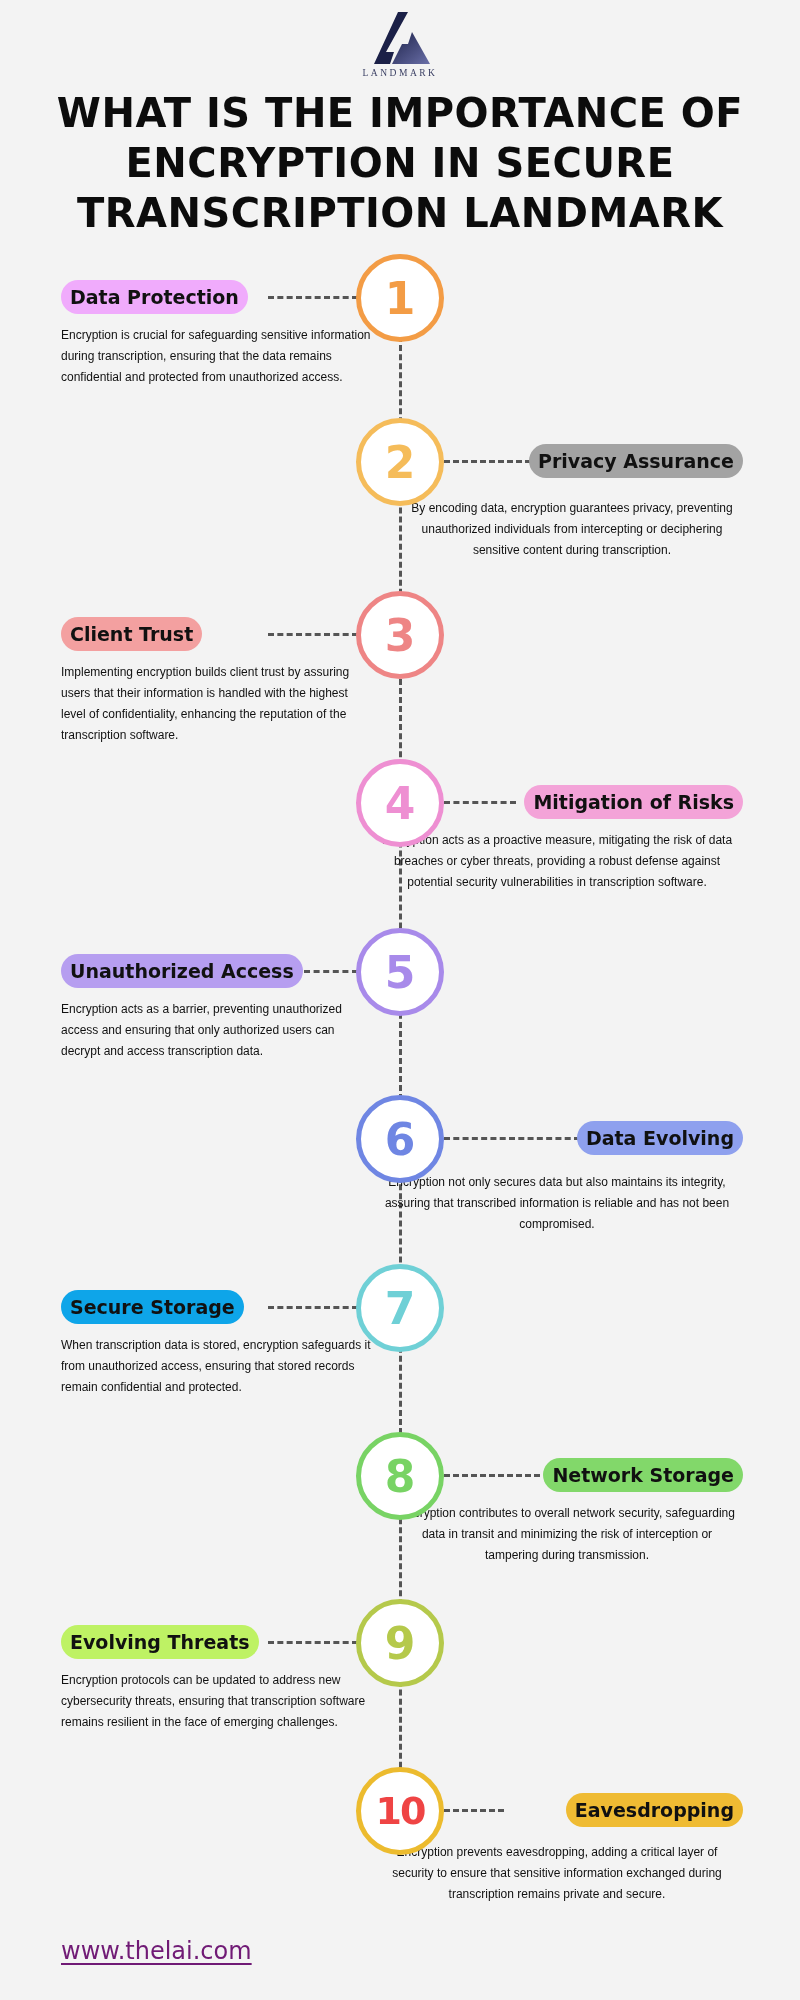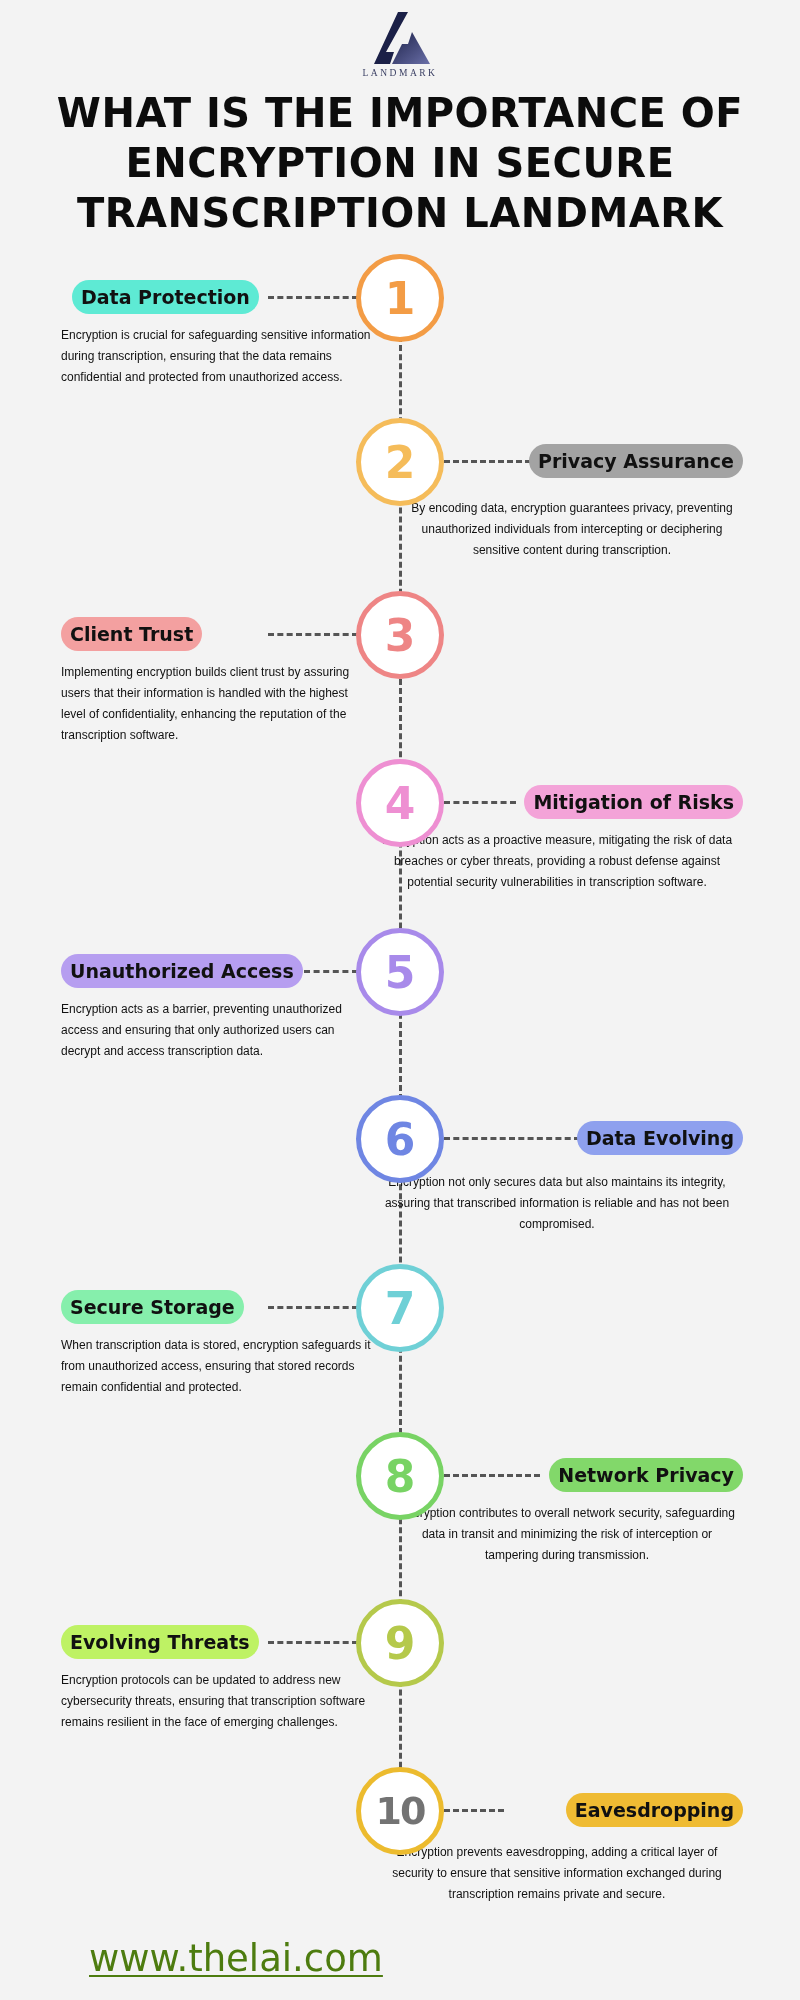--- a/index.html
+++ b/index.html
@@ -23,22 +23,22 @@
             font-family: "DejaVu Sans", sans-serif; font-weight: 900; font-size: 44px; z-index: 2; }
   .circle.two-digit { font-size: 38px; letter-spacing: -2px; }
   .connector { position: absolute; top: -1px; height: 0; border-top: 3px dashed #555; }
   .pill { position: absolute; top: -17px; height: 34px; border-radius: 17px; padding: 0 9px;
           font-family: "DejaVu Sans", sans-serif; font-weight: 700; font-size: 19px; line-height: 34px;
           color: #111; white-space: nowrap; }
   .desc { position: absolute; top: 28px; font-size: 12px; line-height: 21px; color: #111; }
   .left .desc { left: 61px; width: 310px; text-align: left; }
   .right .desc { right: 63px; width: 330px; text-align: center; }
 
-  .footer { position: absolute; left: 61px; top: 1937px; font-size: 37px; text-decoration: underline;
-            text-decoration-thickness: 2px; text-underline-offset: 4px; color: #4d7c0f; font-family: "DejaVu Sans", sans-serif; margin-left: 28px; }
+  .footer { position: absolute; left: 61px; top: 1937px; font-size: 24px; text-decoration: underline;
+            text-decoration-thickness: 2px; text-underline-offset: 4px; color: #701a75; font-family: "DejaVu Sans", sans-serif; }
 </style>
 </head>
 <body>
 
 <div class="logo">
   <svg width="64" height="58" viewBox="0 0 64 58">
     <defs>
       <linearGradient id="lg" x1="0" y1="0" x2="1" y2="1">
         <stop offset="0" stop-color="#1c2148"></stop>
         <stop offset="1" stop-color="#6a6fa8"></stop>
@@ -48,21 +48,21 @@
     <polygon points="24,56 34,36 40,36 44,24 62,56" fill="url(#lg)"></polygon>
   </svg>
   <div class="logo-text">LANDMARK</div>
 </div>
 
 <h1 class="title">WHAT IS THE IMPORTANCE OF ENCRYPTION IN SECURE TRANSCRIPTION LANDMARK</h1>
 
 <div class="spine"></div>
 
 <div class="step left" style="top:297px">
-  <div class="pill" style="left:72px;background:#5eead4">Data Protection</div>
+  <div class="pill" style="left:61px;background:#f0abfc">Data Protection</div>
   <div class="connector" style="left:268px;width:90px"></div>
   <div class="circle" style="border-color:#f39c45;color:#f39c45">1</div>
   <div class="desc">Encryption is crucial for safeguarding sensitive information during transcription, ensuring that the data remains confidential and protected from unauthorized access.</div>
 </div>
 
 <div class="step right" style="top:461px">
   <div class="circle" style="border-color:#f5bc5a;color:#f5bc5a">2</div>
   <div class="connector" style="left:444px;width:87px"></div>
   <div class="pill" style="right:57px;background:#a3a3a3">Privacy Assurance</div>
   <div class="desc" style="top:37px">By encoding data, encryption guarantees privacy, preventing unauthorized individuals from intercepting or deciphering sensitive content during transcription.</div>
@@ -90,40 +90,40 @@
 </div>
 
 <div class="step right" style="top:1138px">
   <div class="circle" style="border-color:#6f86e3;color:#6f86e3">6</div>
   <div class="connector" style="left:444px;width:136px"></div>
   <div class="pill" style="right:57px;background:#8ea0ee">Data Evolving</div>
   <div class="desc" style="top:34px;width:360px">Encryption not only secures data but also maintains its integrity, assuring that transcribed information is reliable and has not been compromised.</div>
 </div>
 
 <div class="step left" style="top:1307px">
-  <div class="pill" style="left:61px;background:#86efac">Secure Storage</div>
+  <div class="pill" style="left:61px;background:#0ea5e9">Secure Storage</div>
   <div class="connector" style="left:268px;width:90px"></div>
   <div class="circle" style="border-color:#6fd0d6;color:#6fd0d6">7</div>
   <div class="desc">When transcription data is stored, encryption safeguards it from unauthorized access, ensuring that stored records remain confidential and protected.</div>
 </div>
 
 <div class="step right" style="top:1475px">
   <div class="circle" style="border-color:#78d364;color:#78d364">8</div>
   <div class="connector" style="left:444px;width:96px"></div>
-  <div class="pill" style="right:57px;background:#82d86a">Network Privacy</div>
+  <div class="pill" style="right:57px;background:#82d86a">Network Storage</div>
   <div class="desc" style="top:28px;width:340px">Encryption contributes to overall network security, safeguarding data in transit and minimizing the risk of interception or tampering during transmission.</div>
 </div>
 
 <div class="step left" style="top:1642px">
   <div class="pill" style="left:61px;background:#bef264">Evolving Threats</div>
   <div class="connector" style="left:268px;width:90px"></div>
   <div class="circle" style="border-color:#b5c94b;color:#b5c94b">9</div>
   <div class="desc">Encryption protocols can be updated to address new cybersecurity threats, ensuring that transcription software remains resilient in the face of emerging challenges.</div>
 </div>
 
 <div class="step right" style="top:1810px">
-  <div class="circle two-digit" style="border-color:#ecbb2e;color:#737373">10</div>
+  <div class="circle two-digit" style="border-color:#ecbb2e;color:#ef4444">10</div>
   <div class="connector" style="left:444px;width:60px"></div>
   <div class="pill" style="right:57px;background:#efbb33">Eavesdropping</div>
   <div class="desc" style="top:32px;width:360px">Encryption prevents eavesdropping, adding a critical layer of security to ensure that sensitive information exchanged during transcription remains private and secure.</div>
 </div>
 
 <a class="footer">www.thelai.com</a>
 
 </body></html>

